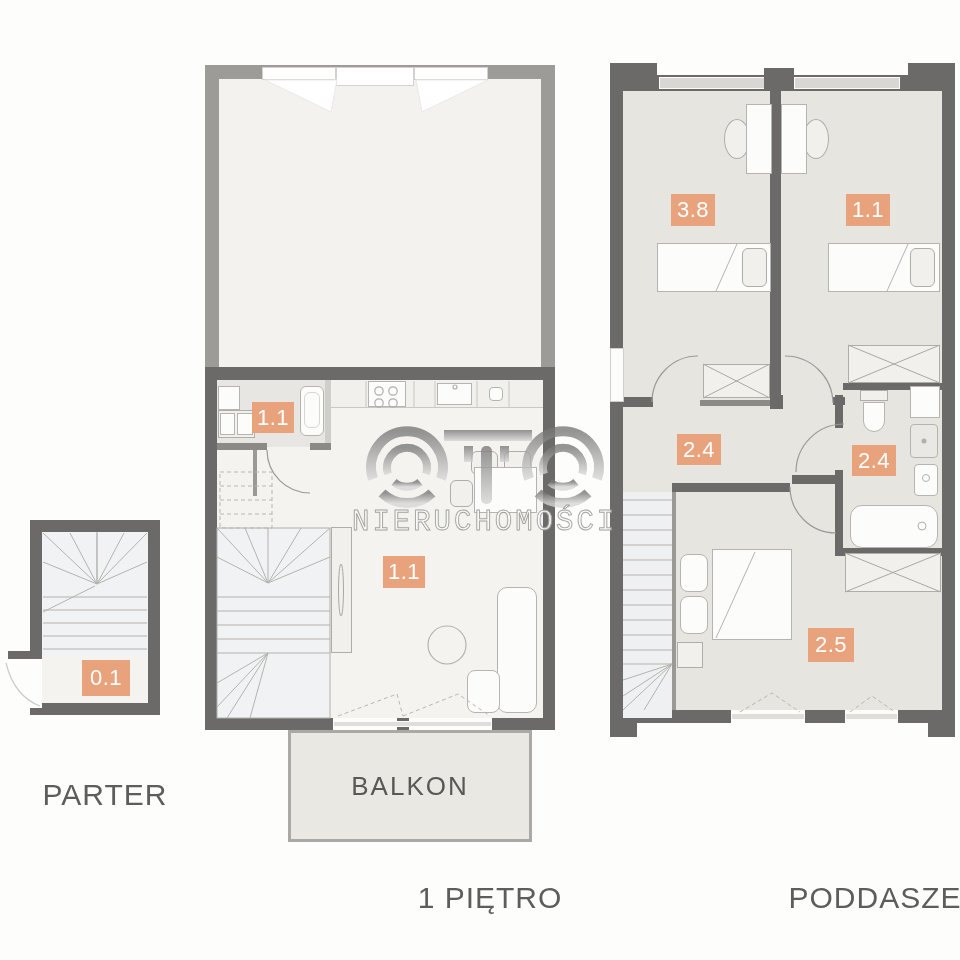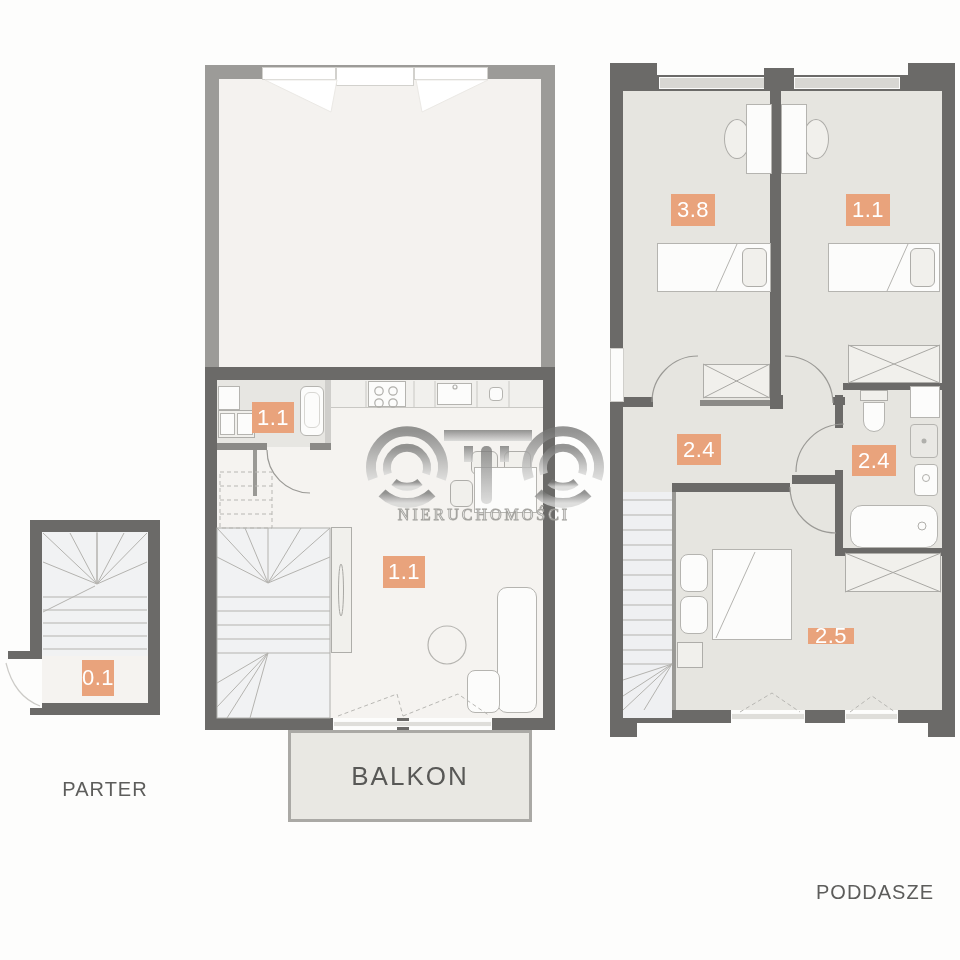--- a/index.html
+++ b/index.html
@@ -11,23 +11,23 @@
   .wallT{background:var(--wall-thin,#8b8a87)}
   .floor{background:var(--floor-light,#f5f3f0)}
   .floorA{background:var(--floor-attic,#e6e5e0)}
   .stair{background:#f1f2f3}
   .fur{background:#fcfcfb;border:1px solid #b5b4b0}
   .fur2{background:#f1f0ec;border:1px solid #aeada9}
   .win{background:#fff;border:1px solid #d2d1cd}
   .sill{background:#dfdeda;border:1px solid #fbfbfa}
   .badge{background:var(--badge-bg,#e9a37c);color:#fff;display:flex;align-items:center;
     justify-content:center;font-size:22px;letter-spacing:.5px}
-  .title{color:#5d5d5b;font-size:20px;text-align:center;letter-spacing:1px;white-space:nowrap}
+  .title{color:#5d5d5b;font-size:30px;text-align:center;letter-spacing:1px;white-space:nowrap}
   svg.lay{position:absolute;pointer-events:none;overflow:visible}
-  #wm-sub{font-family:Liberation Serif, serif;font-size:16px;letter-spacing:3px;text-align:center;
+  #wm-sub{font-family:Liberation Mono, monospace;font-size:29px;letter-spacing:3px;text-align:center;
     color:rgba(255,255,255,.95);-webkit-text-stroke:.9px #9d9c98;text-shadow:0 0 1px #a3a29e;opacity:.9}
   .balcony{background:#e9e8e3;border:3px solid #aaa9a5;display:flex;align-items:center;justify-content:center}
   .balcony span{color:#58585 6;color:#585856;font-size:26px;letter-spacing:2px}
 </style>
 </head>
 <body>
 
 <div id="canvas">
 
   <div class="a wall" style="left:30px;top:520px;width:130px;height:195px"></div>
@@ -47,21 +47,21 @@
       <line x1="97" y1="84" x2="147" y2="62"></line>
       <line x1="43" y1="97" x2="147" y2="97"></line>
         <line x1="43" y1="110" x2="147" y2="110"></line>
       <line x1="43" y1="123" x2="147" y2="123"></line>
         <line x1="43" y1="136" x2="147" y2="136"></line>
       <line x1="43" y1="149" x2="147" y2="149"></line>
       <line x1="43" y1="112" x2="95" y2="86"></line>
     </g>
     <path d="M 6 163 Q 14 196 40 206" stroke="#cccbc7" stroke-width="1.2" fill="none"></path>
   </svg>
-  <div class="a badge" style="left:82px;top:660px;width:32px;height:36px">0.1</div>
+  <div class="a badge" style="left:82px;top:660px;width:48px;height:36px">0.1</div>
   <div class="a title" style="left:25px;top:778px;width:160px;height:32px">PARTER</div>
 
   <div class="a wallL" style="left:205px;top:65px;width:350px;height:314px"></div>
   <div class="a" style="left:219px;top:79px;width:322px;height:288px;background:#f4f2ef"></div>
   <div class="a win" style="left:262px;top:67px;width:74px;height:13px"></div>
   <div class="a win" style="left:336px;top:67px;width:78px;height:19px"></div>
   <div class="a win" style="left:414px;top:67px;width:74px;height:13px"></div>
   <svg class="lay" style="left:205px;top:65px" width="350" height="314" viewBox="0 0 350 314">
     <polygon points="60,15 132,15 126,47" fill="#ffffff" stroke="#ebe9e5" stroke-width="1"></polygon>
     <polygon points="283,15 211,15 217,47" fill="#ffffff" stroke="#ebe9e5" stroke-width="1"></polygon>
@@ -146,21 +146,21 @@
       <polyline points="133,349 192,327 198,349"></polyline>
       <polyline points="198,349 253,327 285,349"></polyline>
     </g>
     <ellipse cx="136" cy="223" rx="2.5" ry="26" stroke="#a9a8a4" fill="none"></ellipse>
     <circle cx="242" cy="278" r="19" stroke="#b5b4b0" fill="none" stroke-width="1.2"></circle>
   </svg>
 
   <div class="a badge" style="left:252px;top:402px;width:42px;height:31px">1.1</div>
   <div class="a badge" style="left:383px;top:556px;width:42px;height:32px">1.1</div>
 
-  <div class="a balcony" style="left:288px;top:730px;width:244px;height:92px">
+  <div class="a balcony" style="left:288px;top:730px;width:244px;height:112px">
     <span>BALKON</span>
   </div>
 
   <div class="a wall" style="left:610px;top:63px;width:13px;height:667px"></div>
   <div class="a wall" style="left:942px;top:63px;width:13px;height:667px"></div>
   <div class="a wall" style="left:610px;top:63px;width:47px;height:37px"></div>
   <div class="a wall" style="left:908px;top:63px;width:47px;height:37px"></div>
   <div class="a wall" style="left:623px;top:75px;width:319px;height:16px"></div>
   <div class="a sill" style="left:659px;top:77px;width:106px;height:12px;background:#d8d7d3"></div>
   <div class="a sill" style="left:794px;top:77px;width:106px;height:12px;background:#d8d7d3"></div>
@@ -254,21 +254,21 @@
     </g>
     <circle cx="312" cy="463" r="4" stroke="#b0afab" fill="none"></circle>
     <circle cx="316" cy="415" r="3.5" stroke="#b0afab" fill="none"></circle>
     <circle cx="314" cy="378" r="2.5" fill="#b0b0ac"></circle>
   </svg>
 
   <div class="a badge" style="left:671px;top:194px;width:44px;height:32px">3.8</div>
   <div class="a badge" style="left:846px;top:194px;width:44px;height:32px">1.1</div>
   <div class="a badge" style="left:677px;top:434px;width:44px;height:31px">2.4</div>
   <div class="a badge" style="left:852px;top:445px;width:44px;height:31px">2.4</div>
-  <div class="a badge" style="left:808px;top:628px;width:46px;height:16px">2.5</div>
+  <div class="a badge" style="left:808px;top:628px;width:46px;height:34px">2.5</div>
 
   <div class="a" style="left:360px;top:420px;width:250px;height:100px" aria-label="OTO">
     <svg width="250" height="100" viewBox="0 0 250 100" style="overflow:visible">
       <defs>
         <linearGradient id="wmg" x1="0" y1="0" x2="0" y2="1">
           <stop offset="0" stop-color="#777776"></stop>
             <stop offset="1" stop-color="#d6d6d5"></stop>
         </linearGradient>
       </defs>
       <g stroke="url(#wmg)" fill="none" opacity=".78">
@@ -286,15 +286,16 @@
       <g stroke="url(#wmg)" fill="none" opacity=".78">
         <path d="M 169 59 A 36 36 0 1 1 237 59" stroke-width="10"></path>
         <path d="M 178 73 A 36 36 0 0 0 228 73" stroke-width="10"></path>
         <path d="M 184 54 A 20 20 0 1 1 222 54" stroke-width="8"></path>
         <path d="M 190 62 A 20 20 0 0 0 216 62" stroke-width="8"></path>
       </g>
     </svg>
   </div>
   <div class="a" id="wm-sub" style="left:352px;top:506px;width:264px;height:30px">NIERUCHOMOŚCI</div>
 
+  <div class="a title" style="left:410px;top:881px;width:160px;height:34px">1 PIĘTRO</div>
   <div class="a title" style="left:775px;top:881px;width:200px;height:34px">PODDASZE</div>
 
 </div>
 
 </body></html>

